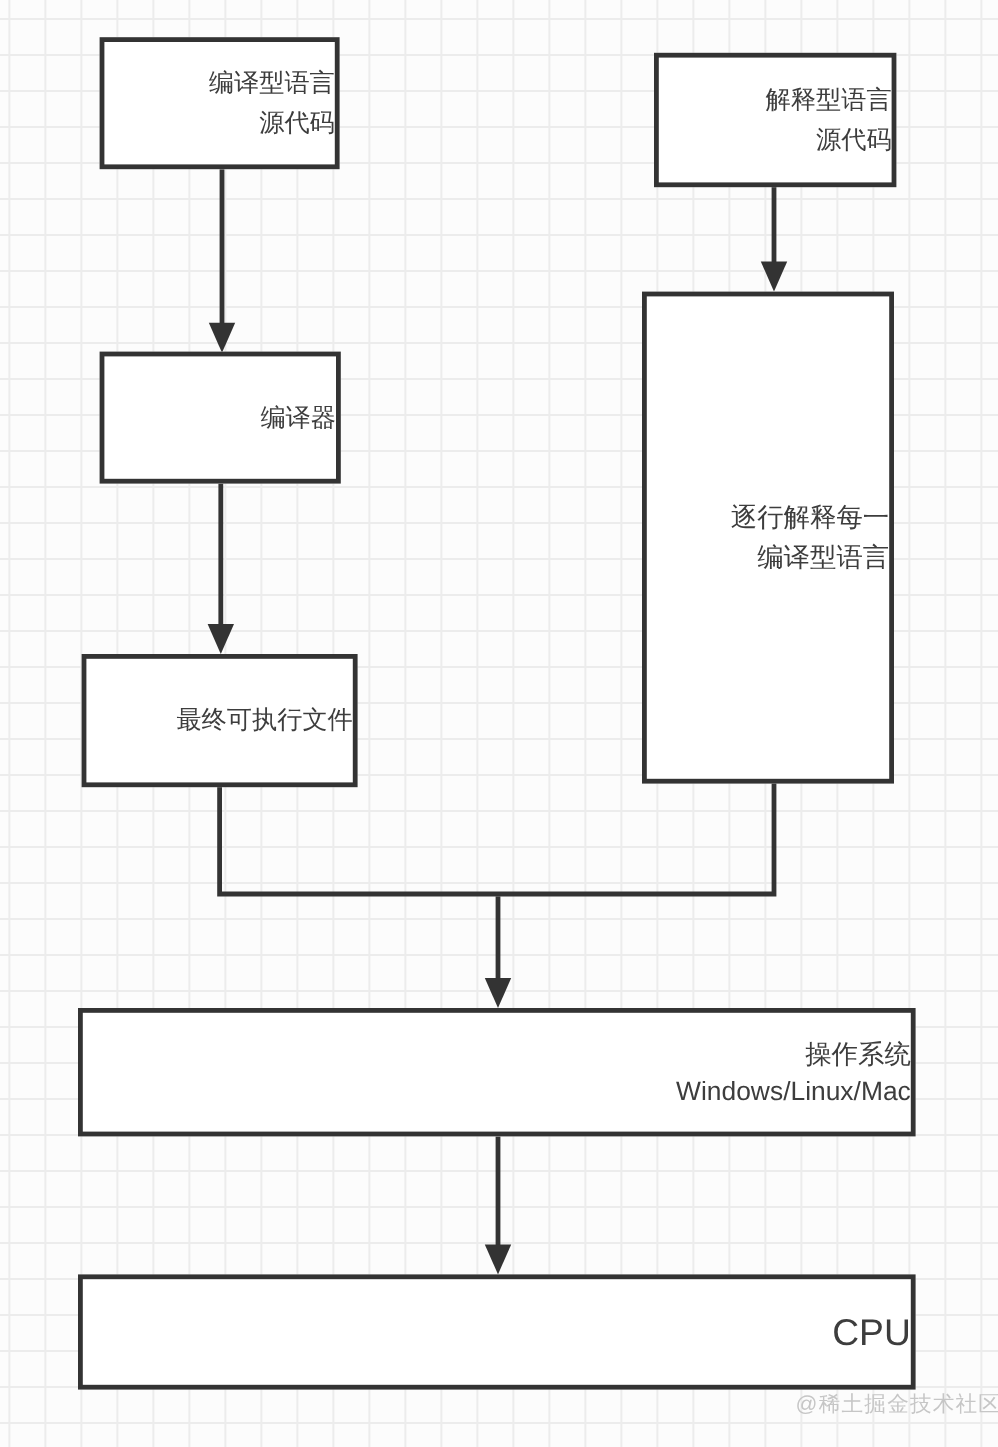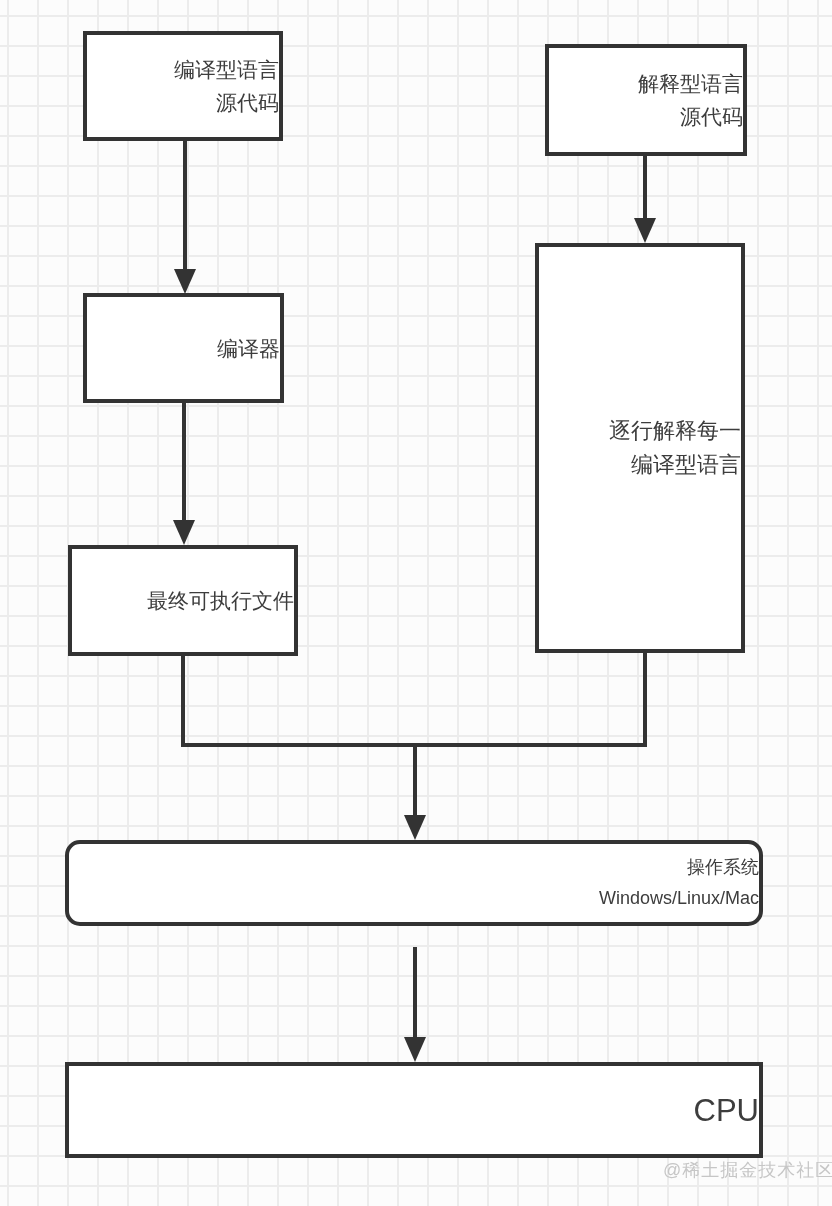--- a/index.html
+++ b/index.html
@@ -42,21 +42,21 @@
     font-size: 21px;
     line-height: 33px;
     white-space: nowrap;
   }
   .node .line { display: block; }
   #n-compiled-source   { left: 83px;  top: 31px;   width: 200px; height: 110px; }
   #n-interpreted-source{ left: 545px; top: 31px;   width: 202px; height: 112px; margin-top: 13px; }
   #n-compiler          { left: 83px;  top: 293px;  width: 201px; height: 110px; }
   #n-executable        { left: 68px;  top: 545px;  width: 230px; height: 111px; }
   #n-interpret-lines   { left: 535px; top: 243px;  width: 210px; height: 410px; font-size: 22px; line-height: 34px; }
-  #n-os                { left: 65px;  top: 840px;  width: 698px; height: 86px; font-size: 18px; line-height: 31px; border-radius: 15px; }
+  #n-os                { left: 65px;  top: 840px;  width: 698px; height: 107px; font-size: 22px; line-height: 31px; }
   #n-cpu               { left: 65px;  top: 1062px; width: 698px; height: 96px;  font-size: 31px; }
   .watermark {
     position: absolute;
     left: 648px;
     top: 1158px;
     font-size: 18px;
     letter-spacing: 1px;
     color: #c6c6c6;
     white-space: nowrap;
     margin-left: 15px;

